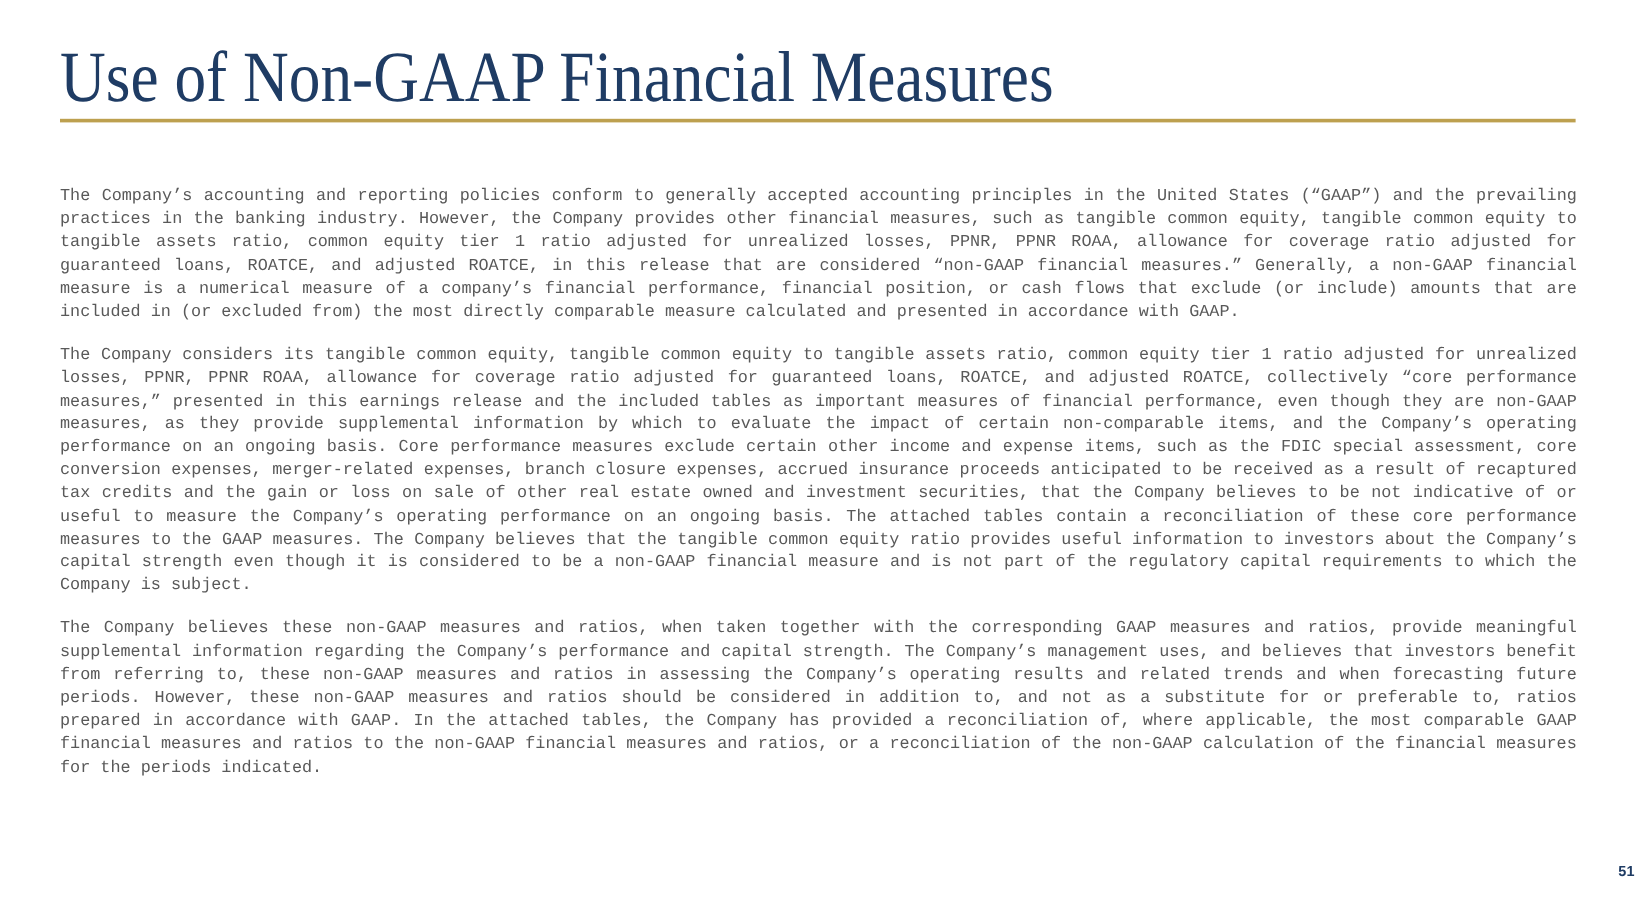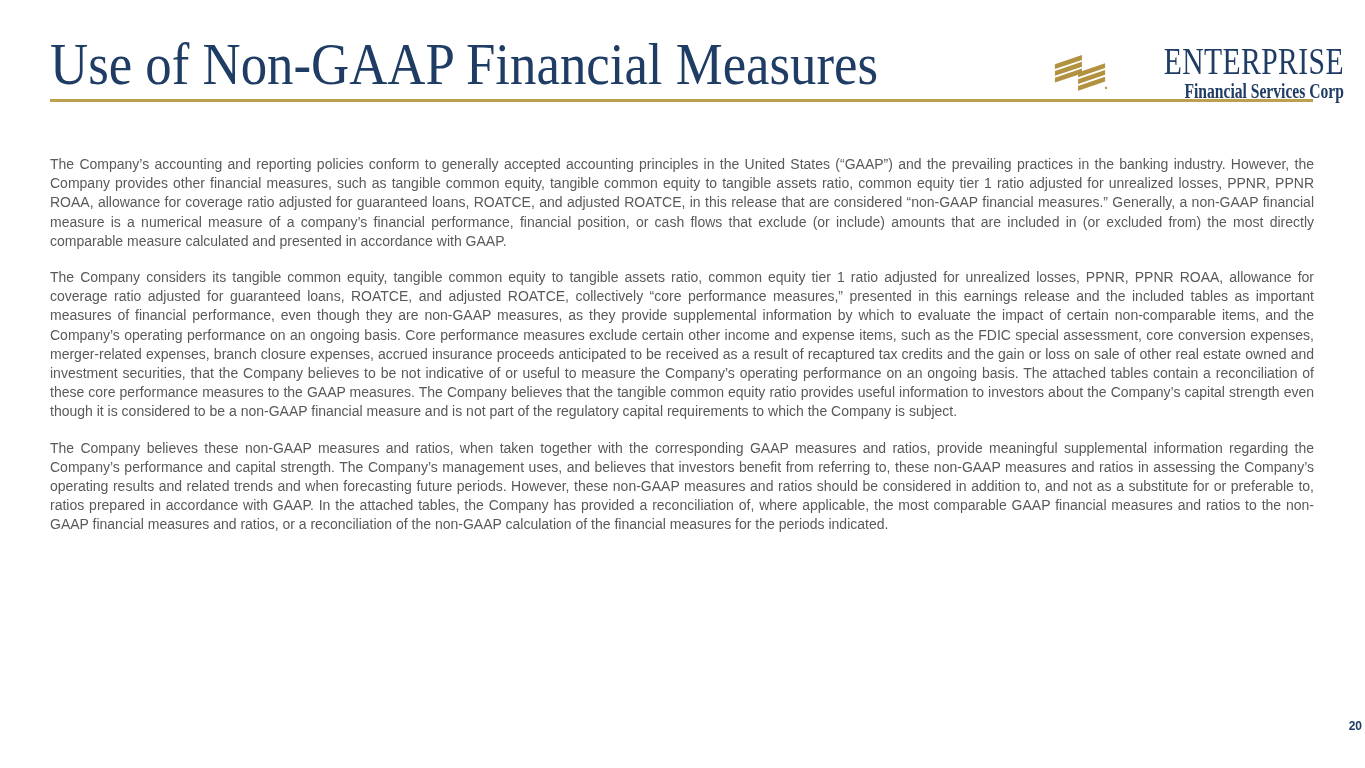--- a/index.html
+++ b/index.html
@@ -75,60 +75,43 @@
   .body-copy {
     position: absolute;
     left: 50px;
     top: 155px;
     width: 1264px;
     color: #595959;
     font-size: 14px;
     line-height: 19.2px;
     text-align: justify;
   }
-  .body-copy p { margin: 0 0 17px 0; }
+  .body-copy p { margin: 0 0 17px 0; font-family: Liberation Mono, monospace; }
 
   
   .page-number {
     position: absolute;
     right: 33px;
     bottom: 35px;
     color: #1f3c64;
     font-size: 12px;
     font-weight: bold;
   }
 </style>
 </head>
 <body>
 
 <div class="slide">
 
   <h1 class="page-title">Use of Non-GAAP Financial Measures</h1>
 
   <div class="title-underline"></div>
 
-  <div class="logo">
-    <svg class="logo-icon" viewBox="0 0 56 46" xmlns="http://www.w3.org/2000/svg" aria-hidden="true">
-      <g fill="#b29140">
-        <path d="M2,16 L30,6.5 L30,11.5 L2,21 Z"></path>
-        <path d="M2,23 L30,13.5 L30,18.5 L2,28 Z"></path>
-        <path d="M2,30 L30,20.5 L30,25.5 L2,35 Z"></path>
-        <path d="M26,24.5 L54,15 L54,20 L26,29.5 Z"></path>
-        <path d="M26,31.5 L54,22 L54,27 L26,36.5 Z"></path>
-        <path d="M26,38.5 L54,29 L54,34 L26,43.5 Z"></path>
-        <circle cx="55" cy="40.5" r="1.2"></circle>
-      </g>
-    </svg>
-    <div class="logo-text">
-      <span class="logo-name">ENTERPRISE</span>
-      <span class="logo-subtitle">Financial Services Corp</span>
-    </div>
-  </div>
 
   <div class="body-copy">
     <p>The Company’s accounting and reporting policies conform to generally accepted accounting principles in the United States (“GAAP”) and the prevailing practices in the banking industry. However, the Company provides other financial measures, such as tangible common equity, tangible common equity to tangible assets ratio, common equity tier 1 ratio adjusted for unrealized losses, PPNR, PPNR ROAA, allowance for coverage ratio adjusted for guaranteed loans, ROATCE, and adjusted ROATCE, in this release that are considered “non-GAAP financial measures.” Generally, a non-GAAP financial measure is a numerical measure of a company’s financial performance, financial position, or cash flows that exclude (or include) amounts that are included in (or excluded from) the most directly comparable measure calculated and presented in accordance with GAAP.</p>
     <p>The Company considers its tangible common equity, tangible common equity to tangible assets ratio, common equity tier 1 ratio adjusted for unrealized losses, PPNR, PPNR ROAA, allowance for coverage ratio adjusted for guaranteed loans, ROATCE, and adjusted ROATCE, collectively “core performance measures,” presented in this earnings release and the included tables as important measures of financial performance, even though they are non-GAAP measures, as they provide supplemental information by which to evaluate the impact of certain non-comparable items, and the Company’s operating performance on an ongoing basis. Core performance measures exclude certain other income and expense items, such as the FDIC special assessment, core conversion expenses, merger-related expenses, branch closure expenses, accrued insurance proceeds anticipated to be received as a result of recaptured tax credits and the gain or loss on sale of other real estate owned and investment securities, that the Company believes to be not indicative of or useful to measure the Company’s operating performance on an ongoing basis. The attached tables contain a reconciliation of these core performance measures to the GAAP measures. The Company believes that the tangible common equity ratio provides useful information to investors about the Company’s capital strength even though it is considered to be a non-GAAP financial measure and is not part of the regulatory capital requirements to which the Company is subject.</p>
     <p>The Company believes these non-GAAP measures and ratios, when taken together with the corresponding GAAP measures and ratios, provide meaningful supplemental information regarding the Company’s performance and capital strength. The Company’s management uses, and believes that investors benefit from referring to, these non-GAAP measures and ratios in assessing the Company’s operating results and related trends and when forecasting future periods. However, these non-GAAP measures and ratios should be considered in addition to, and not as a substitute for or preferable to, ratios prepared in accordance with GAAP. In the attached tables, the Company has provided a reconciliation of, where applicable, the most comparable GAAP financial measures and ratios to the non-GAAP financial measures and ratios, or a reconciliation of the non-GAAP calculation of the financial measures for the periods indicated.</p>
   </div>
 
-  <div class="page-number">20</div>
+  <div class="page-number">51</div>
 
 </div>
 
 </body></html>

